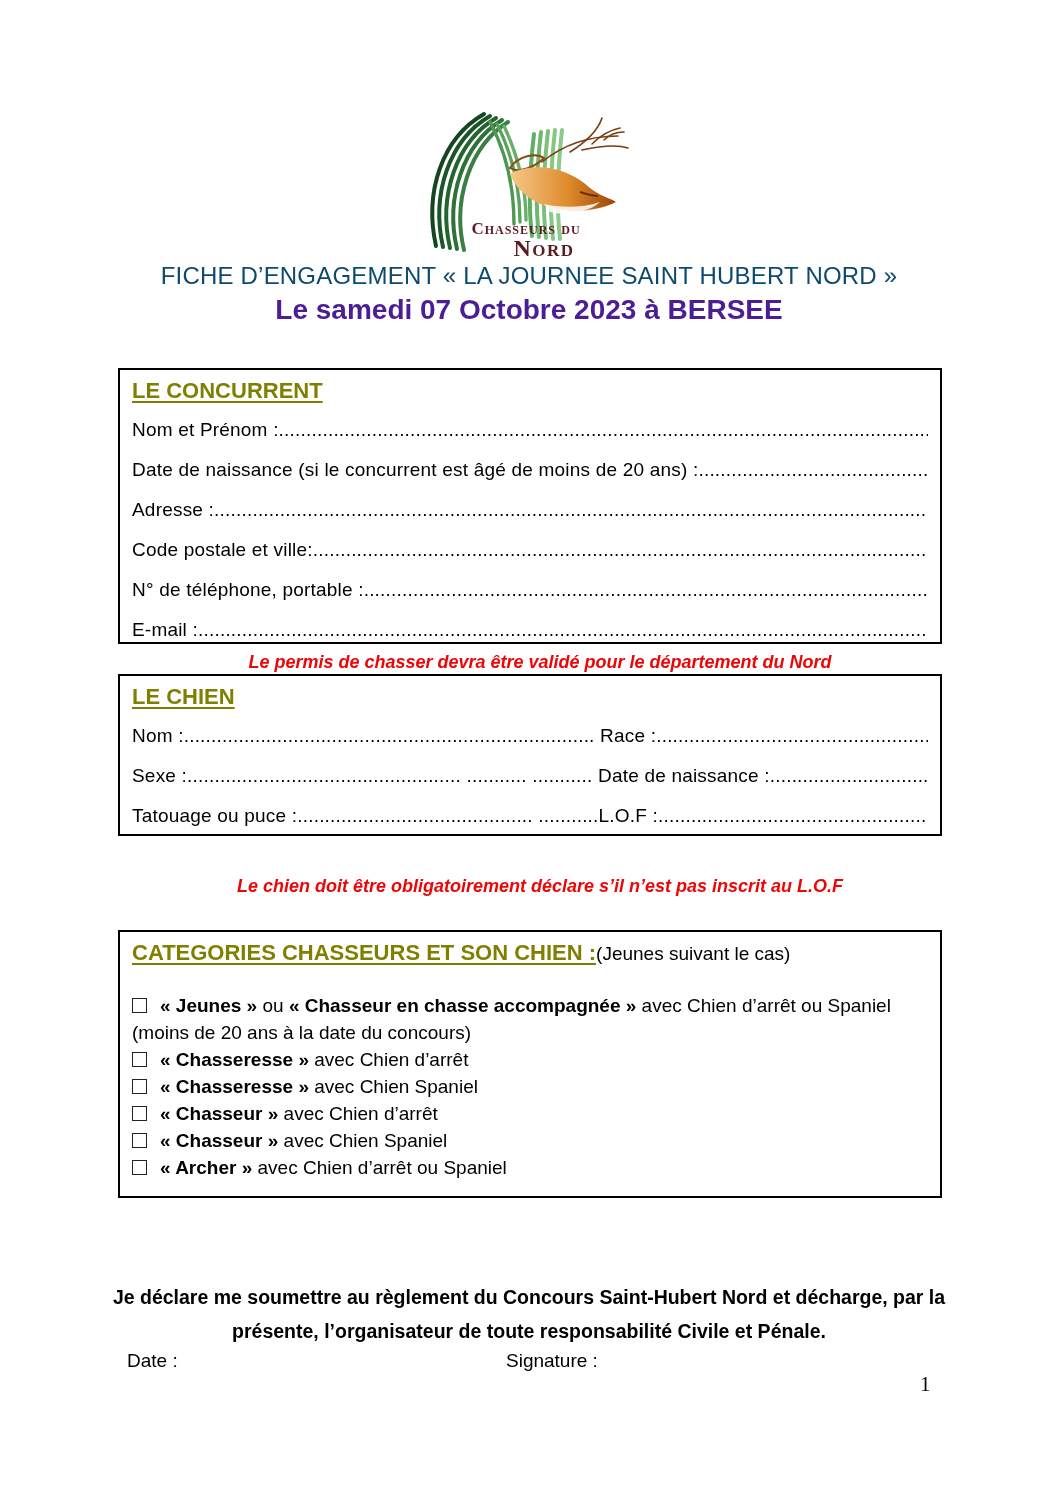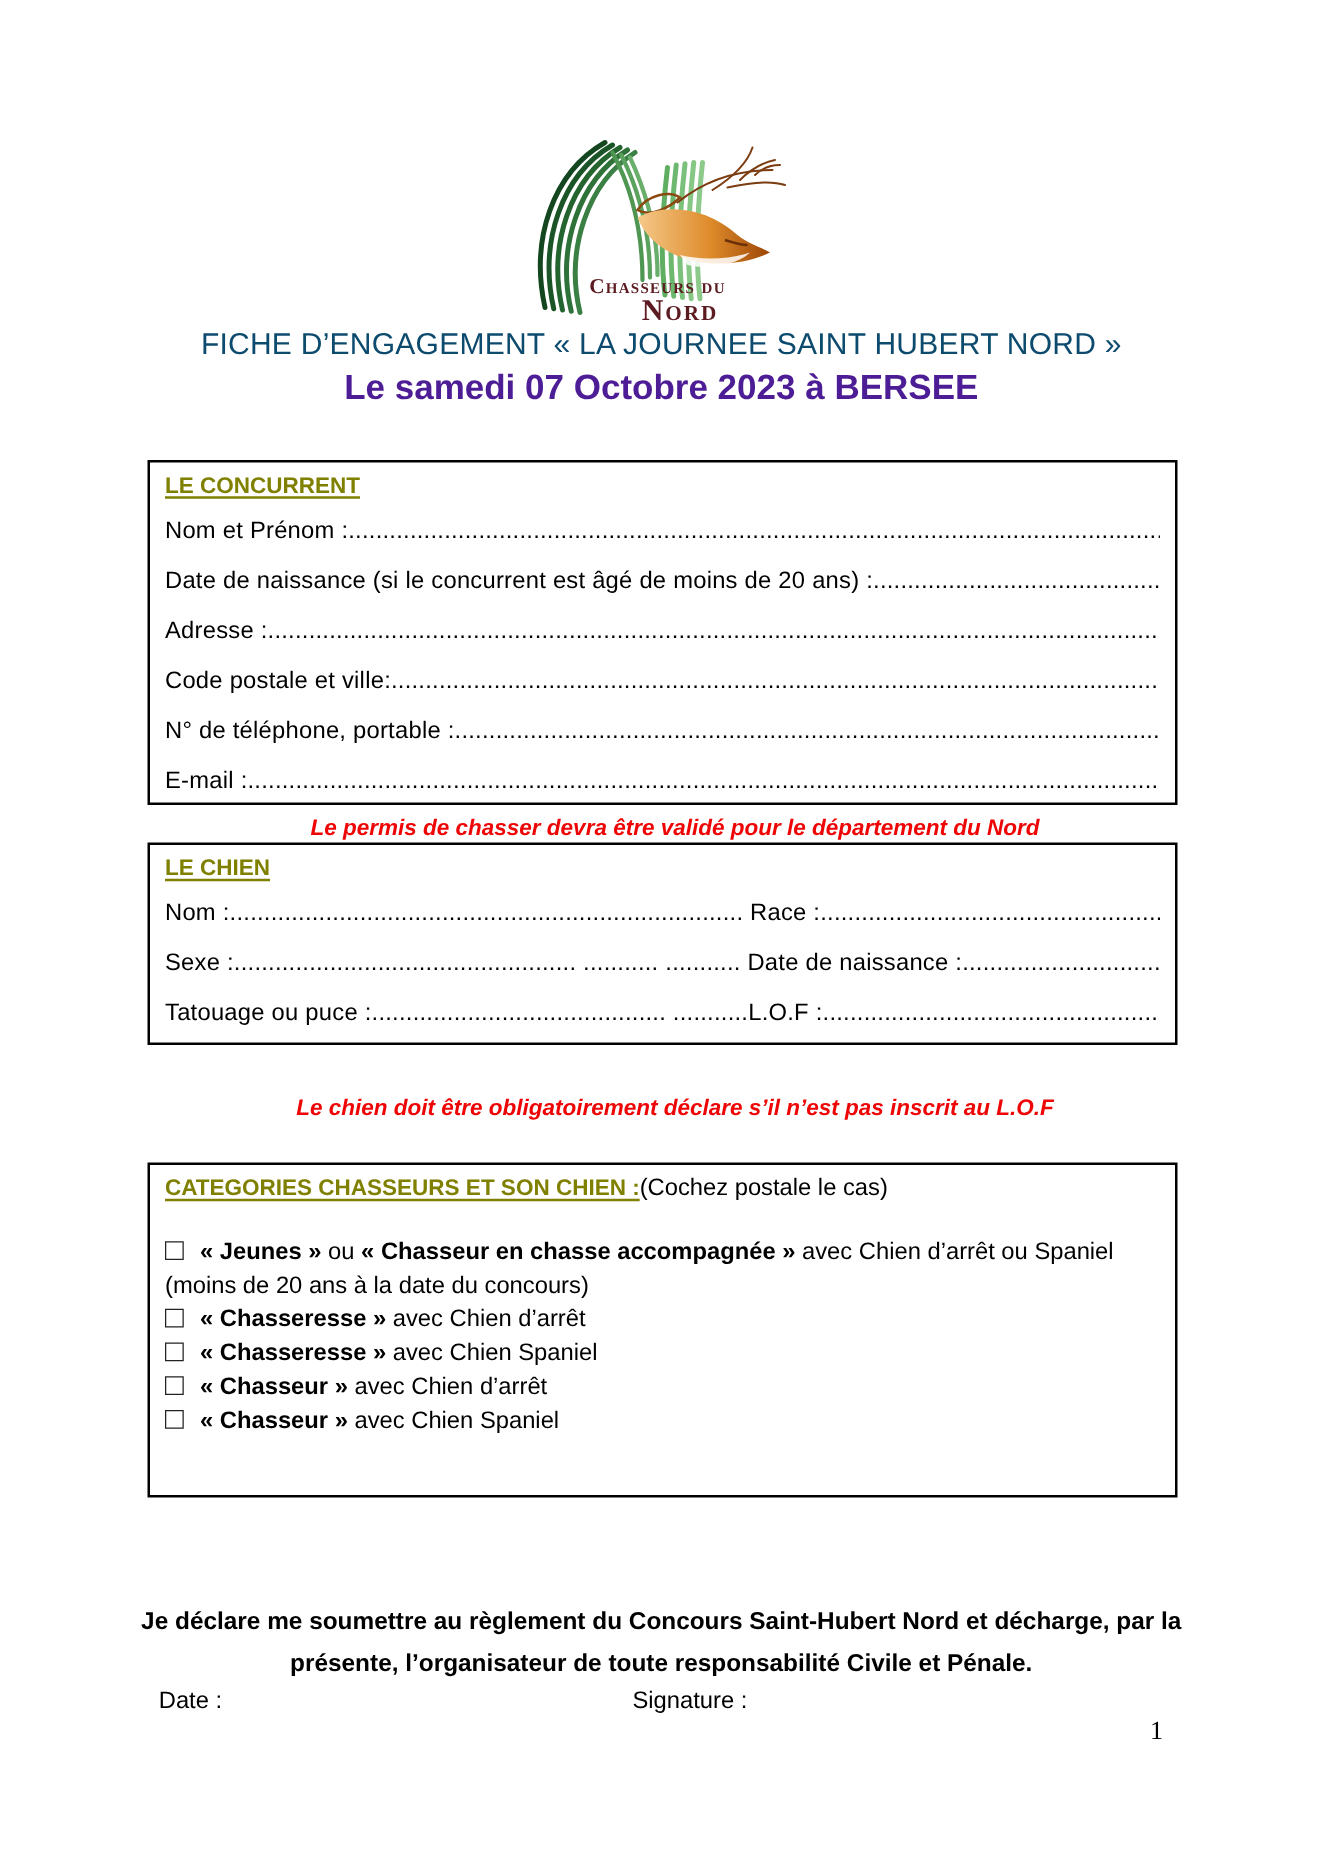--- a/index.html
+++ b/index.html
@@ -20,21 +20,21 @@
   }
   
   .form-box{
     position:absolute;left:118px;width:796px;border:2px solid #000;background:#fff;
     padding:8px 12px 6px 12px;
   }
   .box-concurrent{top:368px;height:258px;}
   .box-chien{top:674px;height:144px;}
   .box-categories{top:930px;height:250px;}
   .box-heading{
-    display:inline-block;font-size:18px;font-weight:bold;color:#808000;
+    display:inline-block;font-size:22px;font-weight:bold;color:#808000;
     text-decoration:underline;text-decoration-color:#808000;text-decoration-thickness:2px;
     text-underline-offset:3px;
   }
   .heading-hint{font-size:19px;color:#000;font-weight:normal;}
   .field-line{
     font-size:19px;line-height:40px;white-space:nowrap;overflow:hidden;
     letter-spacing:.2px;
   }
   .fields{margin-top:6px;}
   
@@ -144,38 +144,41 @@
     <div class="fields">
       <div class="field-line">Nom :...........................................................................  Race :..........................................................................................................</div>
       <div class="field-line">Sexe :.................................................. ........... ........... Date de naissance :......................................................................................</div>
       <div class="field-line">Tatouage ou puce :........................................... ...........L.O.F :.......................................................................................................</div>
     </div>
   </div>
 
   <div class="red-note note-2">Le chien doit être obligatoirement déclare s’il n’est pas inscrit au L.O.F</div>
 
   <div class="form-box box-categories">
-    <span class="box-heading">CATEGORIES CHASSEURS ET SON CHIEN :</span><span class="heading-hint">(Cochez postale le cas)</span>
+    <span class="box-heading">CATEGORIES CHASSEURS ET SON CHIEN :</span><span class="heading-hint">(Jeunes suivant le cas)</span>
 
     <div class="cat-items">
       <div class="cat-item">
         <span class="cb"></span><span class="seg-b">« Jeunes »</span><span> ou </span><span class="seg-b">« Chasseur en chasse accompagnée »</span><span> avec Chien d’arrêt ou Spaniel (moins de 20 ans à la date du concours)</span>
       </div>
       <div class="cat-item">
         <span class="cb"></span><span class="seg-b">« Chasseresse »</span><span> avec Chien d’arrêt</span>
       </div>
       <div class="cat-item">
         <span class="cb"></span><span class="seg-b">« Chasseresse »</span><span> avec Chien Spaniel</span>
       </div>
       <div class="cat-item">
         <span class="cb"></span><span class="seg-b">« Chasseur »</span><span> avec Chien d’arrêt</span>
       </div>
       <div class="cat-item">
         <span class="cb"></span><span class="seg-b">« Chasseur »</span><span> avec Chien Spaniel</span>
       </div>
+      <div class="cat-item">
+        <span class="cb"></span><span class="seg-b">« Archer »</span><span> avec Chien d’arrêt ou Spaniel</span>
+      </div>
     </div>
   </div>
 
   <div class="declaration">Je déclare me soumettre au règlement du Concours Saint-Hubert Nord et décharge, par la présente, l’organisateur de toute responsabilité Civile et Pénale.</div>
   <div class="date-label">Date :</div>
   <div class="signature-label">Signature :</div>
   <div class="page-number">1</div>
 
 </div>
 

